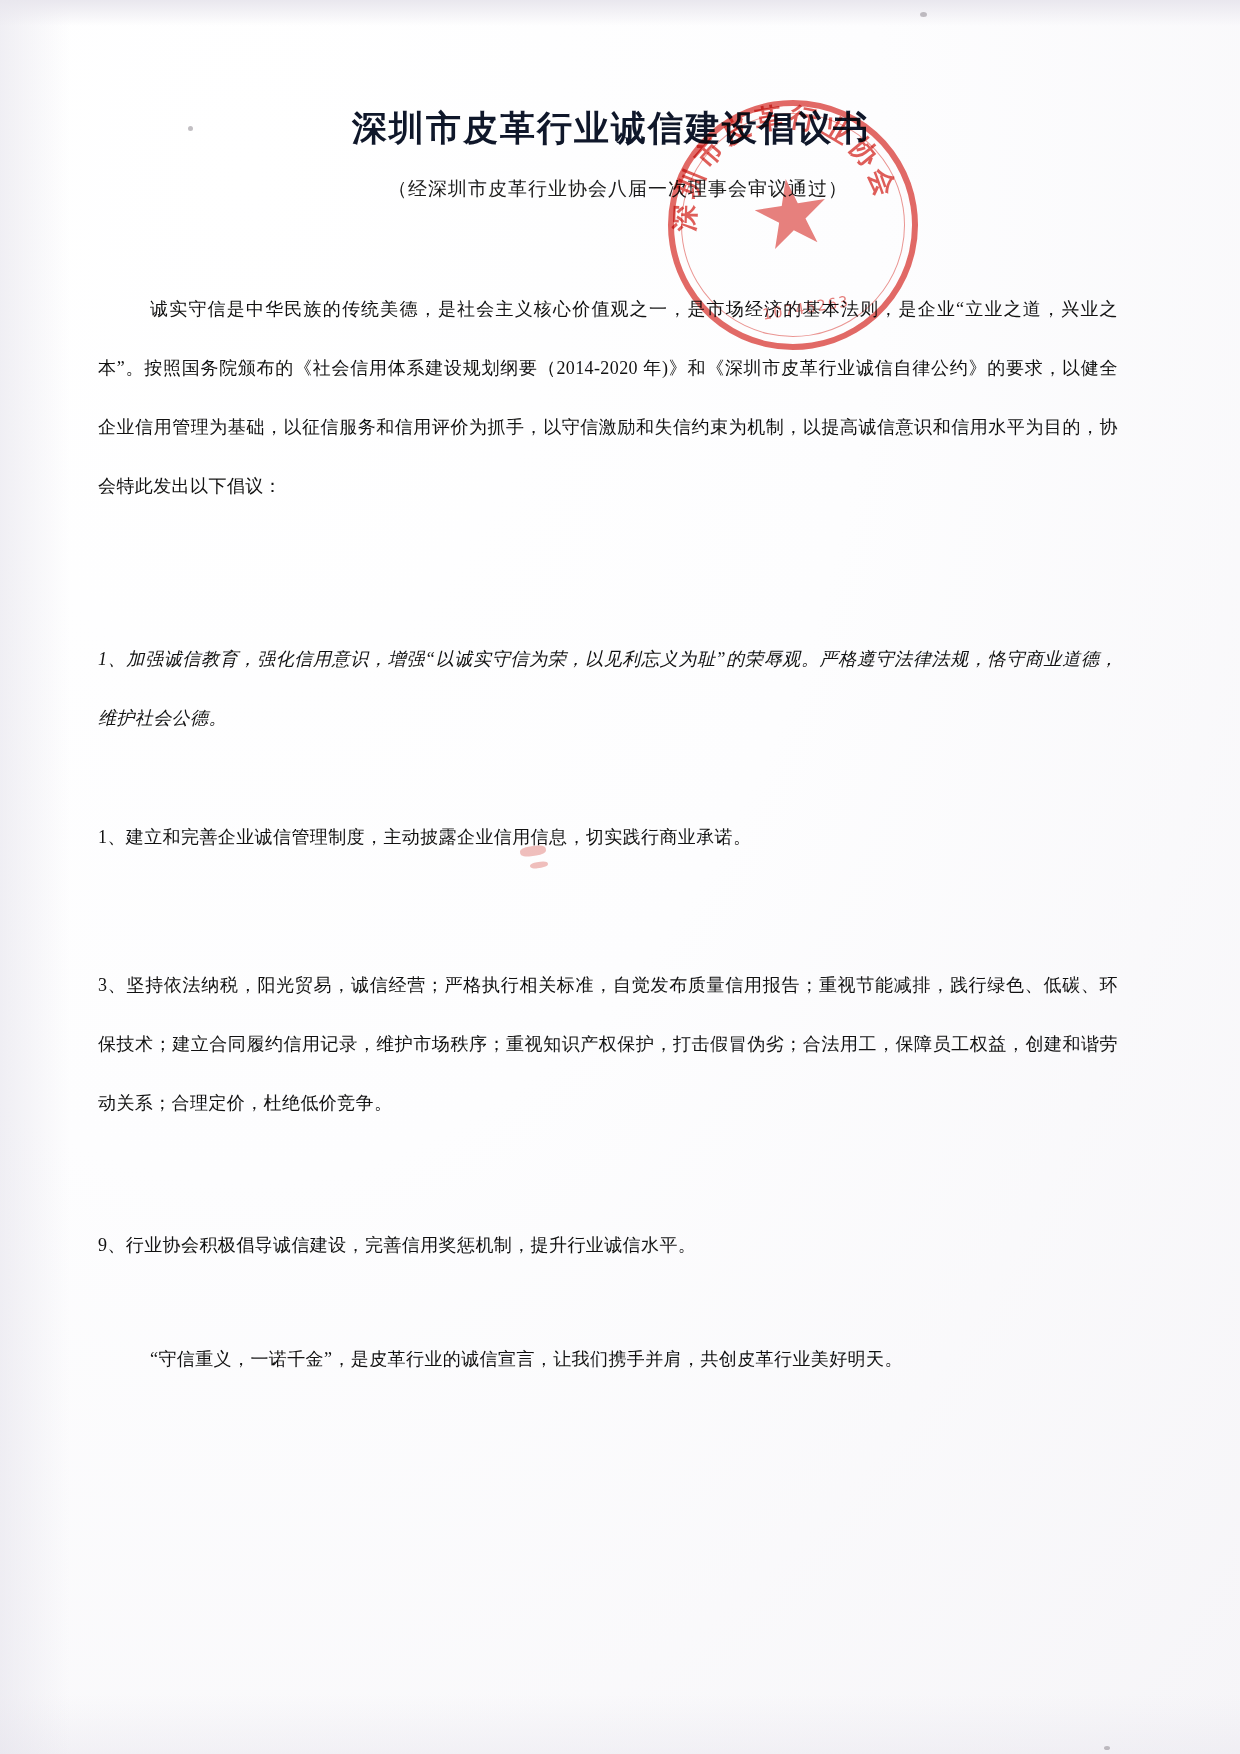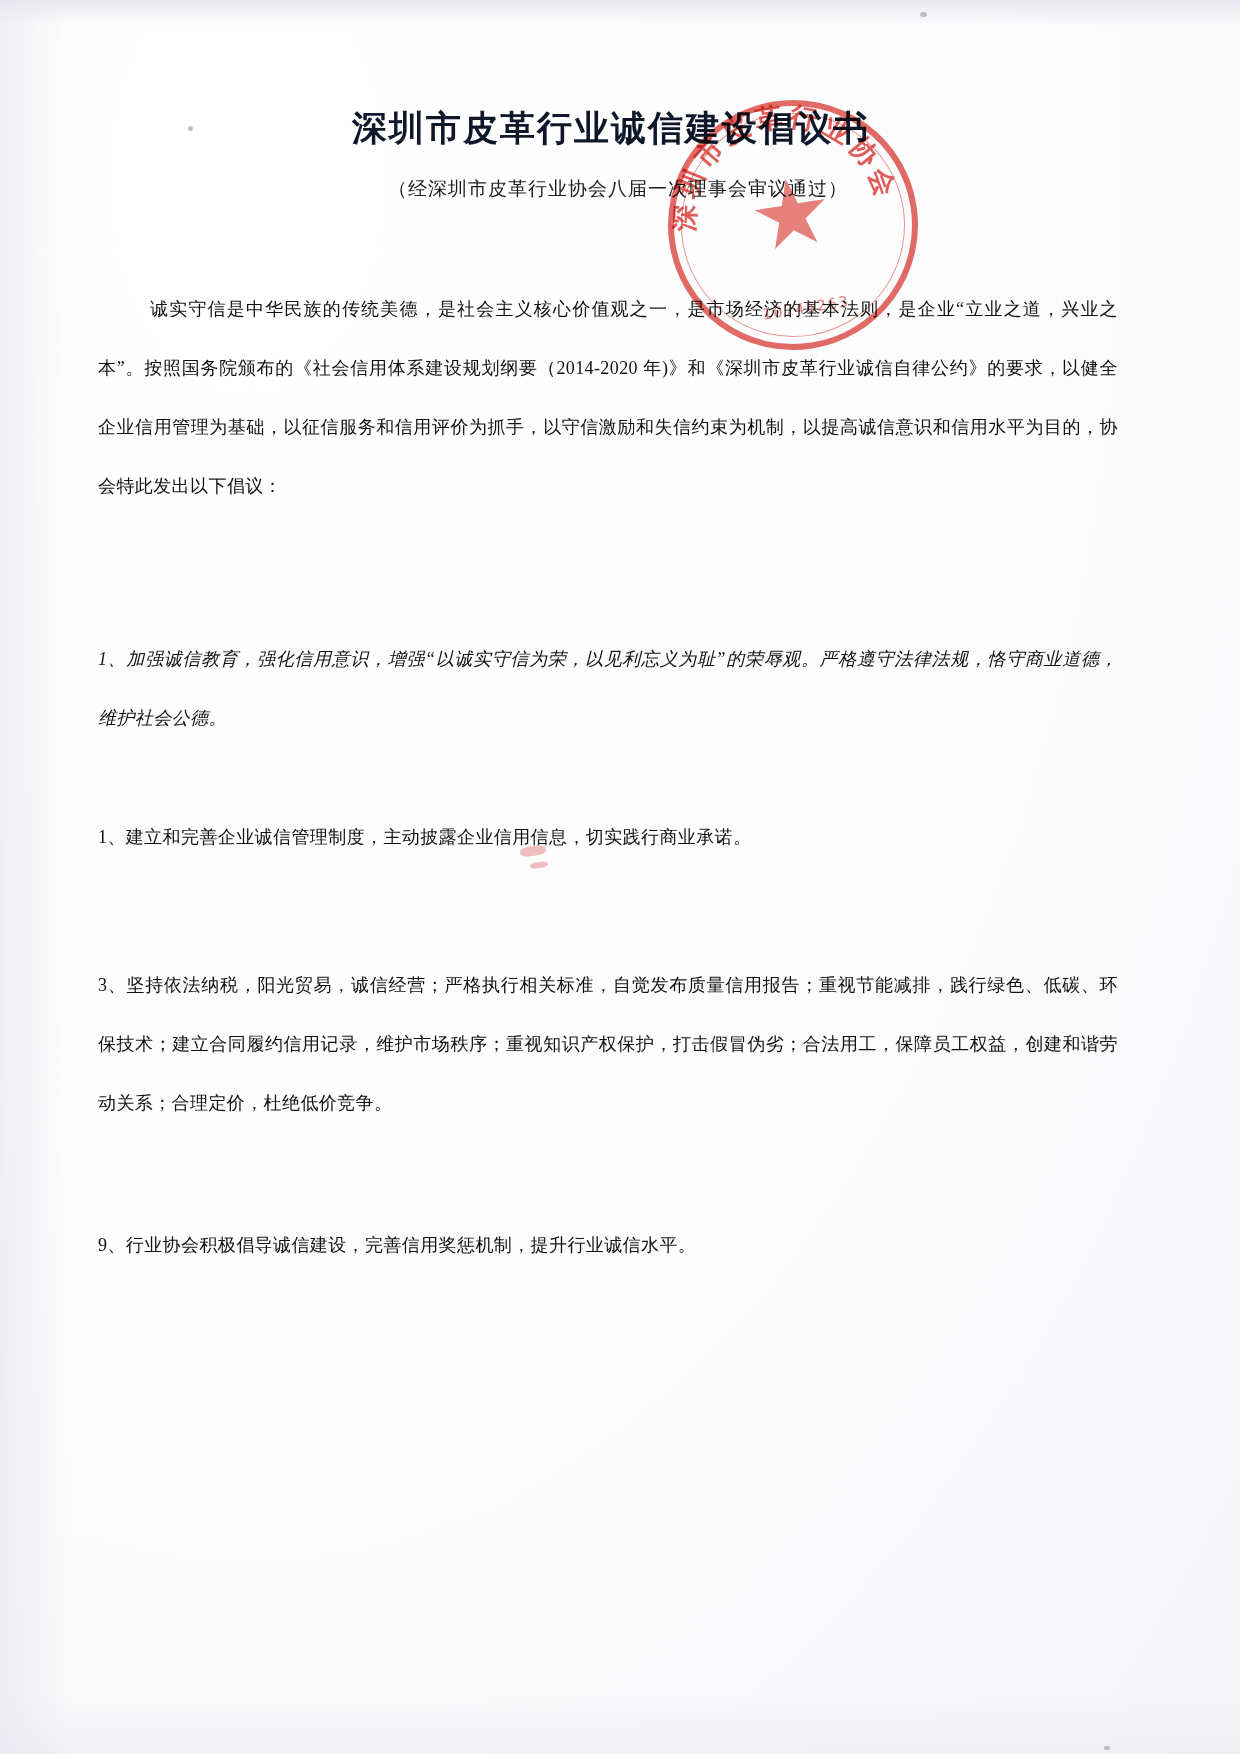--- a/index.html
+++ b/index.html
@@ -184,20 +184,21 @@
   <p class="body-block p-intro">诚实守信是中华民族的传统美德，是社会主义核心价值观之一，是市场经济的基本法则，是企业“立业之道，兴业之本”。按照国务院颁布的《社会信用体系建设规划纲要（2014-2020 年)》和《深圳市皮革行业诚信自律公约》的要求，以健全企业信用管理为基础，以征信服务和信用评价为抓手，以守信激励和失信约束为机制，以提高诚信意识和信用水平为目的，协会特此发出以下倡议：</p>
 
   <p class="body-block p-1">1、加强诚信教育，强化信用意识，增强“以诚实守信为荣，以见利忘义为耻”的荣辱观。严格遵守法律法规，恪守商业道德，维护社会公德。</p>
 
   <p class="body-block p-2">1、建立和完善企业诚信管理制度，主动披露企业信用信息，切实践行商业承诺。</p>
 
   <p class="body-block p-3">3、坚持依法纳税，阳光贸易，诚信经营；严格执行相关标准，自觉发布质量信用报告；重视节能减排，践行绿色、低碳、环保技术；建立合同履约信用记录，维护市场秩序；重视知识产权保护，打击假冒伪劣；合法用工，保障员工权益，创建和谐劳动关系；合理定价，杜绝低价竞争。</p>
 
   <p class="body-block p-4">9、行业协会积极倡导诚信建设，完善信用奖惩机制，提升行业诚信水平。</p>
 
+  <p class="body-block p-close">“守信重义，一诺千金”，是皮革行业的诚信宣言，让我们携手并肩，共创皮革行业美好明天。</p>
 
   <div class="seal">
     <div class="ring-inner"></div>
     <div class="star"></div>
     <div class="seal-num">10746263</div>
   </div>
 
   <svg class="seal-arc" viewBox="0 0 238 238">
     <defs>
       <path id="arcpath" d="M 26,119 A 93,93 0 1 1 212,119"></path>

